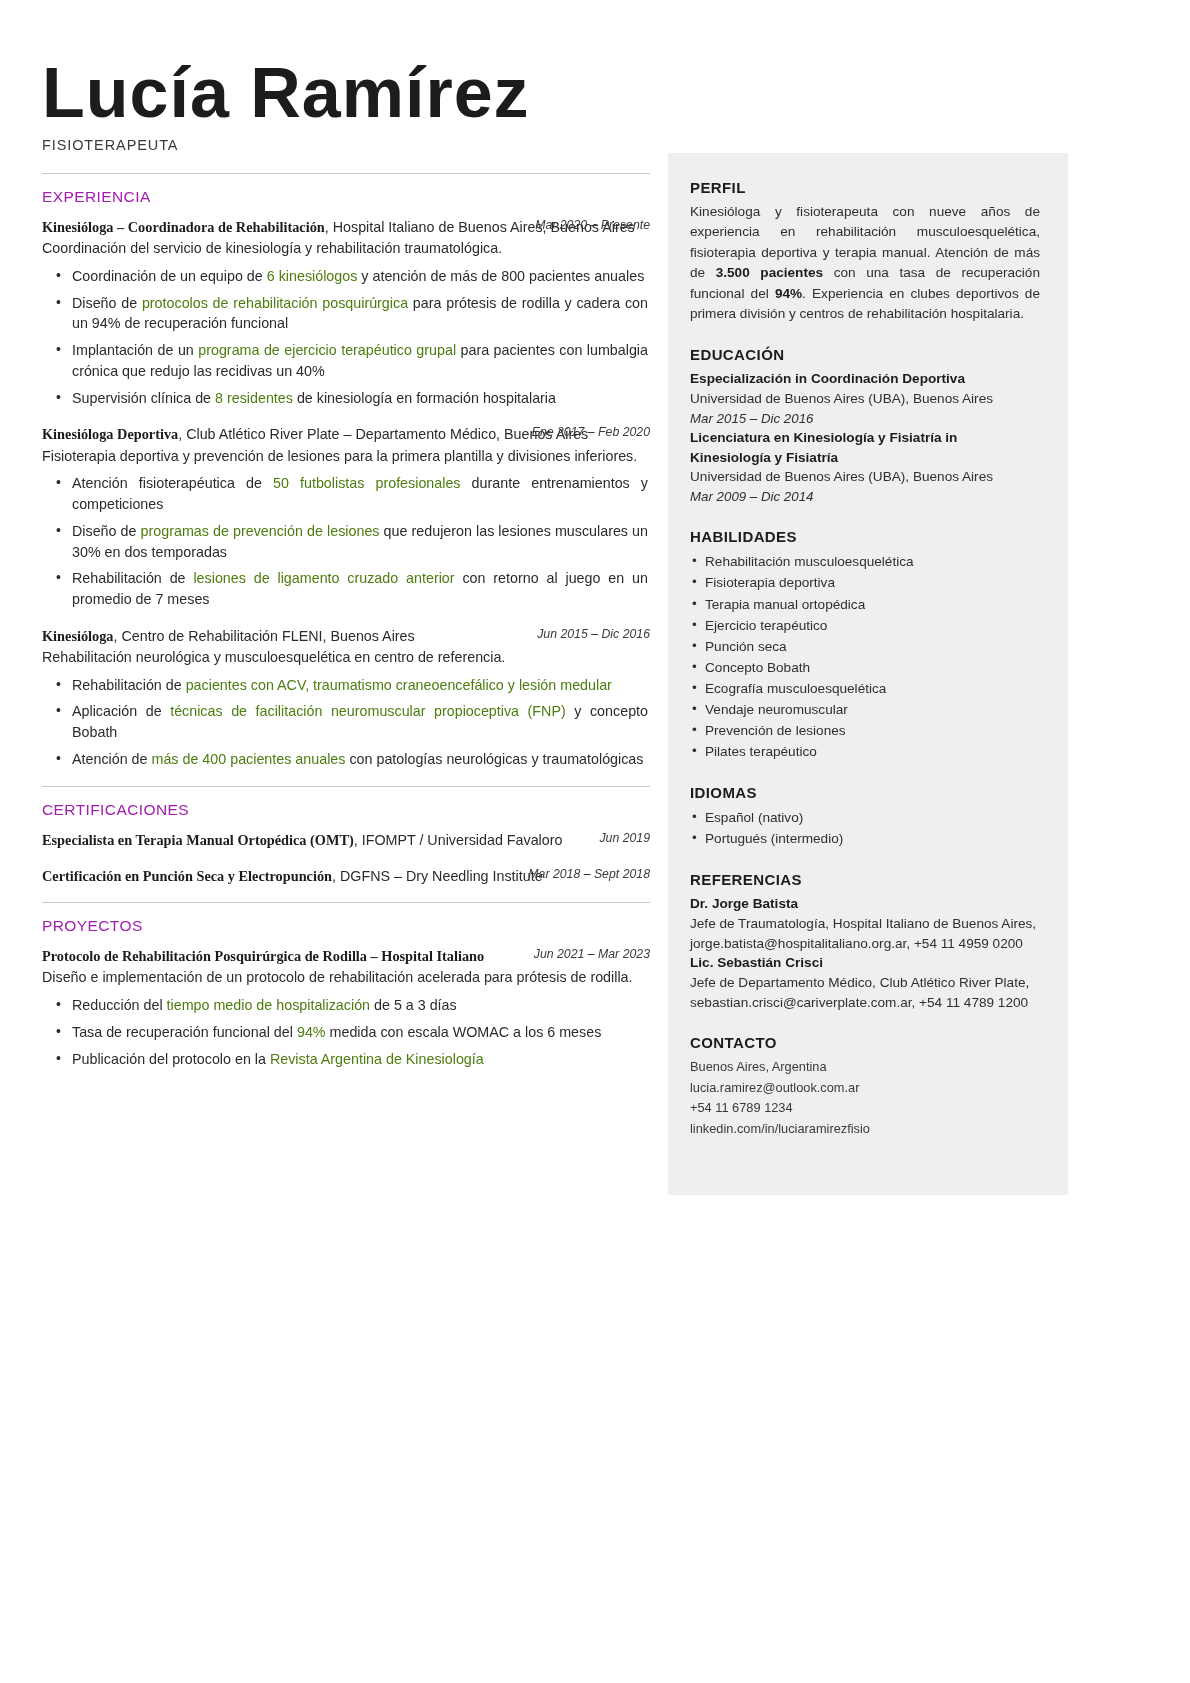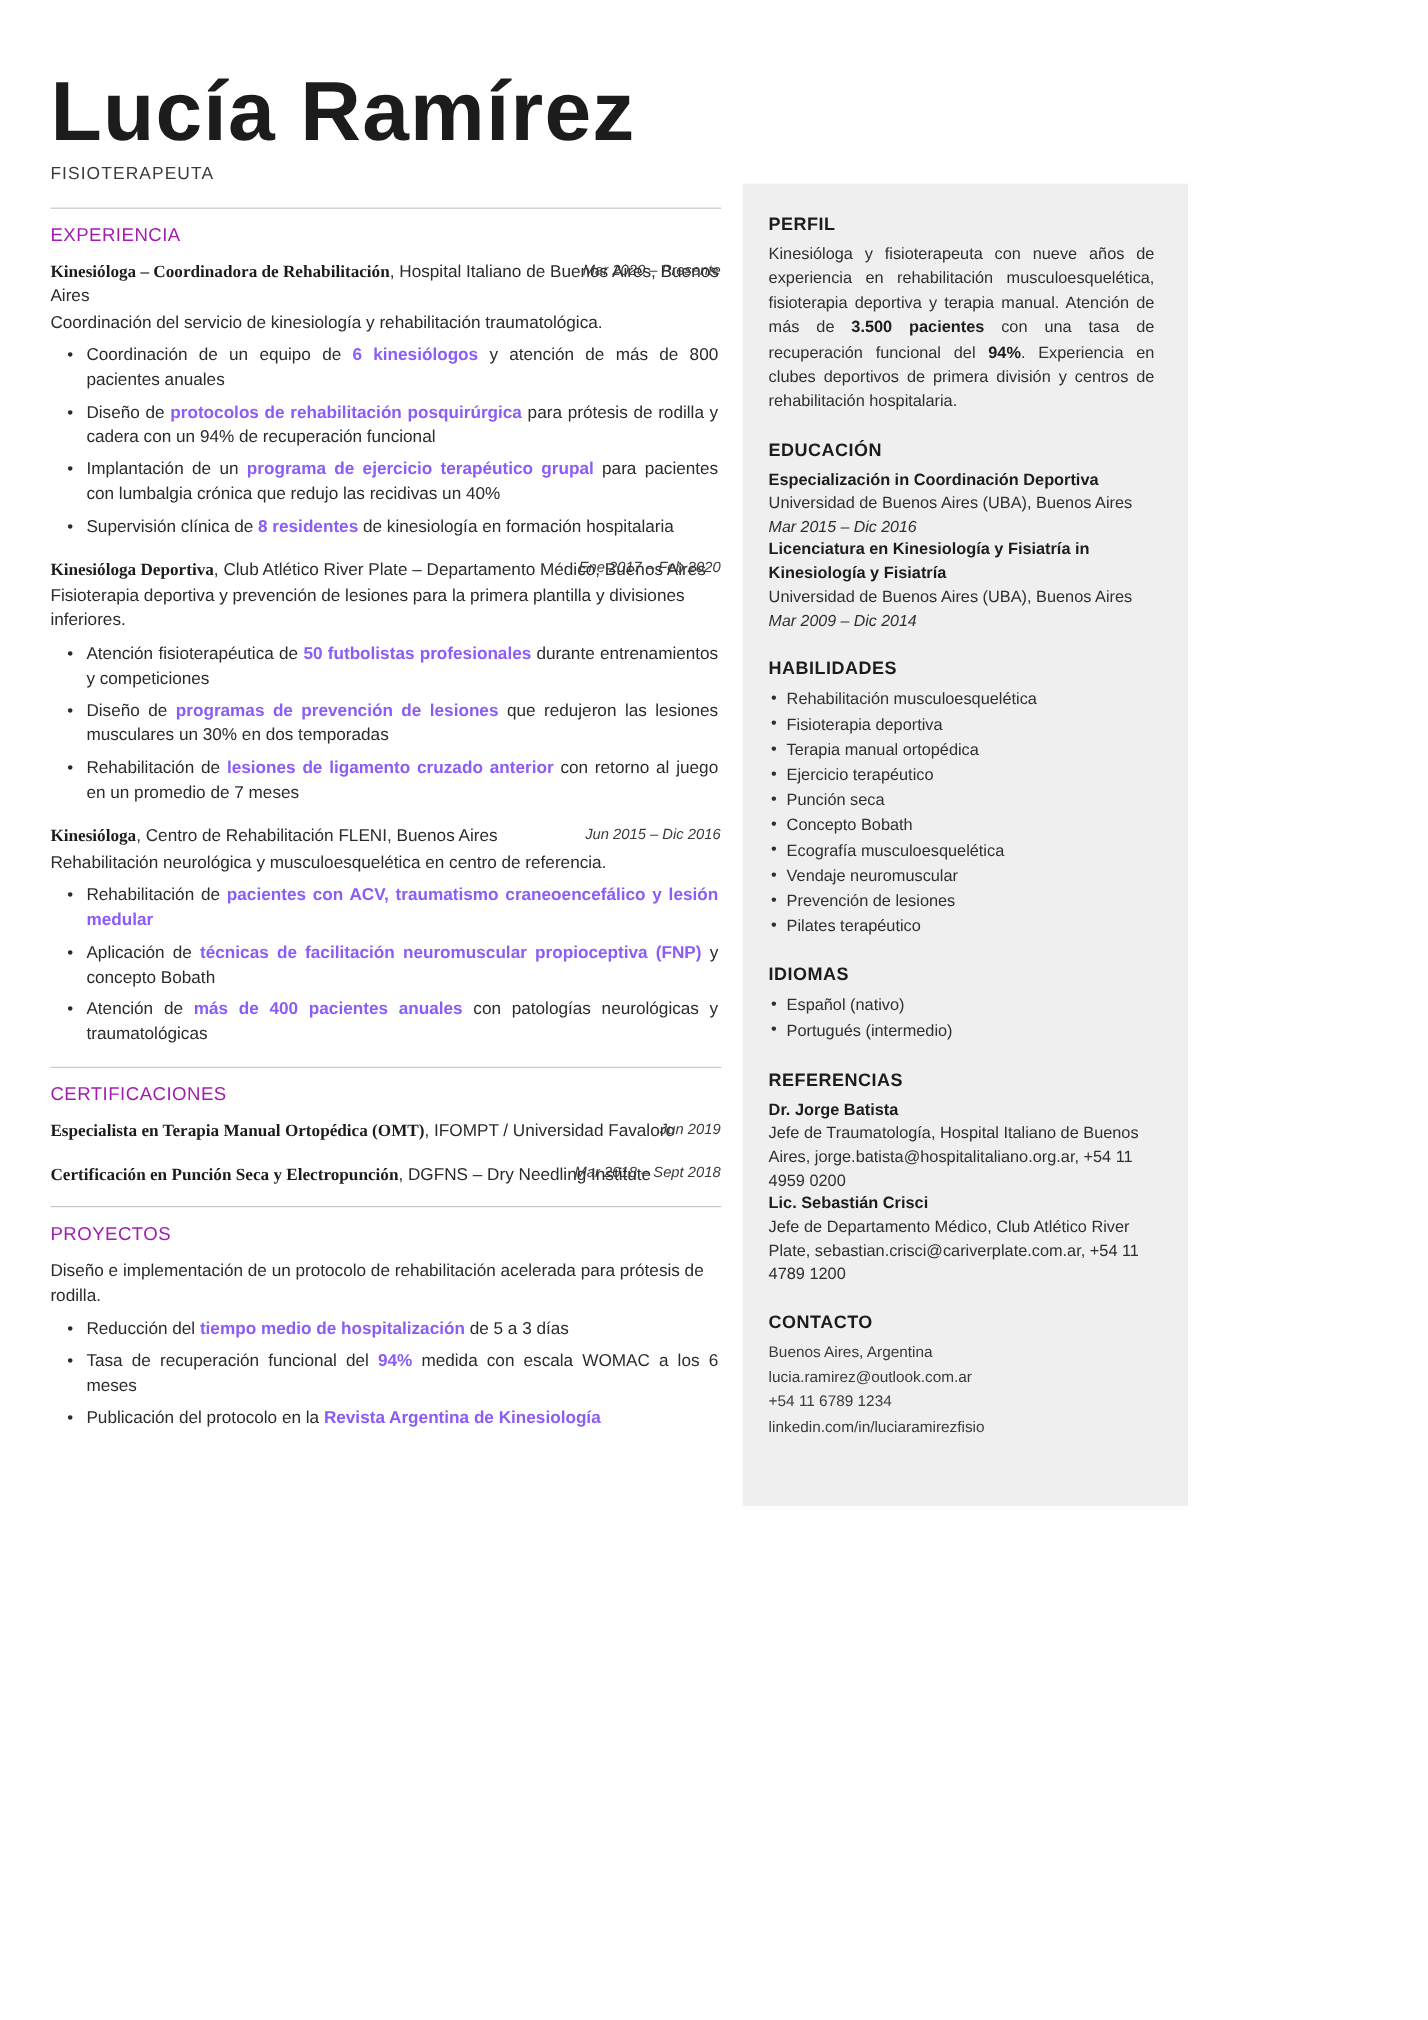--- a/index.html
+++ b/index.html
@@ -2,21 +2,21 @@
 <html><head>
 <meta charset="utf-8">
 <style>
   * { box-sizing: border-box; margin: 0; padding: 0; }
   html, body {
     width: 1190px; height: 1683px;
     background: #ffffff;
     font-family: "Liberation Sans", sans-serif;
     color: #262626;
   }
-  .page { position: relative; width: 990px; height: 1683px; background:#fff; }
+  .page { position: relative; width: 1190px; height: 1683px; background:#fff; }
 
   
   .header { padding: 58px 0 0 42px; }
   .name {
     font-size: 70px; font-weight: 700; letter-spacing: 1px;
     line-height: 1.0; color: #1c1c1c;
   }
   .title {
     margin-top: 9px; font-size: 14.5px; letter-spacing: 0.9px;
     color: #3a3a3a; font-weight: 400;
@@ -58,21 +58,21 @@
   ul.bullets { list-style: none; margin: 7px 0 0 0; padding: 0; }
   ul.bullets li {
     position: relative; padding-left: 30px; margin-bottom: 6px;
     font-size: 14.3px; line-height: 1.45; color: #2b2b2b;
     text-align: justify; padding-right: 2px;
   }
   ul.bullets li:before {
     content: "•"; position: absolute; left: 14px; top: -1px;
     color: #2b2b2b; font-size: 14px;
   }
-  ul.bullets li b { font-weight: 700; color: #8b5cf6; }
+  ul.bullets li b { font-weight: 400; color: #4d7c0f; }
 
   
   .s-head {
     font-size: 15px; font-weight: 700; letter-spacing: 0.4px;
     color: #1c1c1c; margin-bottom: 6px;
   }
   .s-block { margin-bottom: 22px; }
   .s-para {
     font-size: 13.6px; line-height: 1.5; color: #2f2f2f;
     text-align: justify;
@@ -162,20 +162,24 @@
               <div class="entry-head"><b>Certificación en Punción Seca y Electropunción</b>, DGFNS – Dry Needling Institute</div>
               <div class="date">Mar 2018 – Sept 2018</div>
             </div>
           </div>
         </div>
 
       <div class="rule"></div>
       <div class="sec-head">PROYECTOS</div>
       <div id="projects-list">
           <div class="entry">
+            <div class="entry-top">
+              <div class="entry-head"><b>Protocolo de Rehabilitación Posquirúrgica de Rodilla – Hospital Italiano</b></div>
+              <div class="date">Jun 2021 – Mar 2023</div>
+            </div>
             <div class="entry-desc">Diseño e implementación de un protocolo de rehabilitación acelerada para prótesis de rodilla.</div>
             <ul class="bullets">
               <li>Reducción del <b>tiempo medio de hospitalización</b> de 5 a 3 días</li>
               <li>Tasa de recuperación funcional del <b>94%</b> medida con escala WOMAC a los 6 meses</li>
               <li>Publicación del protocolo en la <b>Revista Argentina de Kinesiología</b></li>
             </ul>
           </div>
         </div>
 
     </div>

